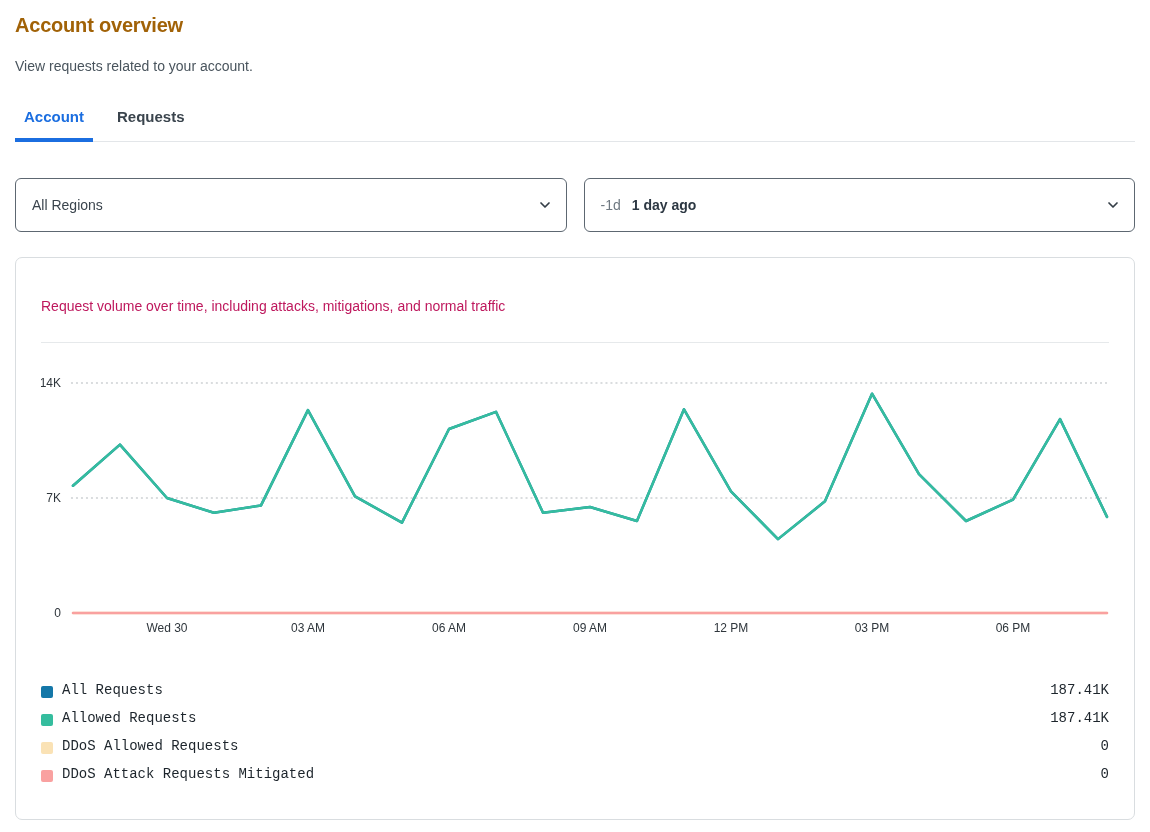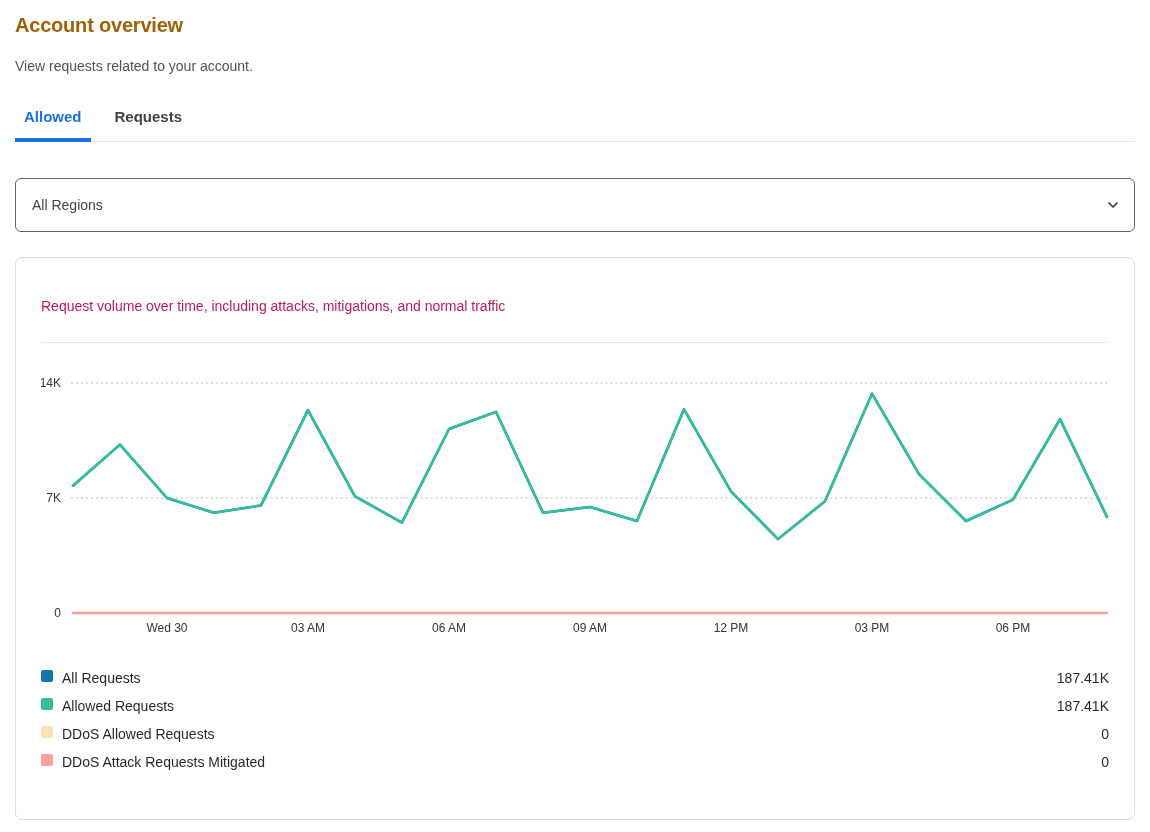--- a/index.html
+++ b/index.html
@@ -39,43 +39,50 @@
   }
   .card-title { font-size: 19px; font-weight: 700; color: #2d3843; }
   .card-subtitle { margin-top: 13px; font-size: 14px; color: #be185d; }
   .card-divider { border: none; border-top: 1px solid #e6e9eb; margin-top: 28px; }
 
   .chart-wrap { margin-top: 20px; width: 100%; }
   .chart-wrap svg { display: block; }
   svg text { font-family: "Liberation Sans", "DejaVu Sans", sans-serif; }
 
   .legend { margin-top: 22px; }
-  .legend-row { display: flex; align-items: flex-start; height: 28px; cursor: pointer; }
+  .legend-row { display: flex; align-items: flex-end; height: 28px; cursor: pointer; font-family: Liberation Mono, monospace; }
   .swatch { width: 12px; height: 12px; border-radius: 2px; flex-shrink: 0; margin-right: 9px; }
   .legend-label { font-size: 14px; color: #1d252c; }
   .legend-value { margin-left: auto; font-size: 14px; color: #1d252c; }
 </style>
 </head>
 <body>
 
 <h1 class="page-title">Account overview</h1>
 <p class="page-subtitle">View requests related to your account.</p>
 
 <div class="tabs">
   <div class="tab active">
-    <span>Allowed</span>
+    <span>Account</span>
   </div>
   <div class="tab">
     <span>Requests</span>
   </div>
 </div>
 
 <div class="filters">
   <div class="select">
     <span class="grow">All Regions</span>
+    <svg class="chevron" width="14" height="14" viewBox="0 0 14 14">
+      <path d="M3 5l4 4 4-4" fill="none" stroke="#343e47" stroke-width="1.7" stroke-linecap="round" stroke-linejoin="round"></path>
+    </svg>
+  </div>
+  <div class="select">
+    <span class="muted">-1d</span>
+    <span class="strong grow">1 day ago</span>
     <svg class="chevron" width="14" height="14" viewBox="0 0 14 14">
       <path d="M3 5l4 4 4-4" fill="none" stroke="#343e47" stroke-width="1.7" stroke-linecap="round" stroke-linejoin="round"></path>
     </svg>
   </div>
 </div>
 
 <div class="card">
   <p class="card-subtitle">Request volume over time, including attacks, mitigations, and normal traffic</p>
   <hr class="card-divider">
   <div class="chart-wrap">

